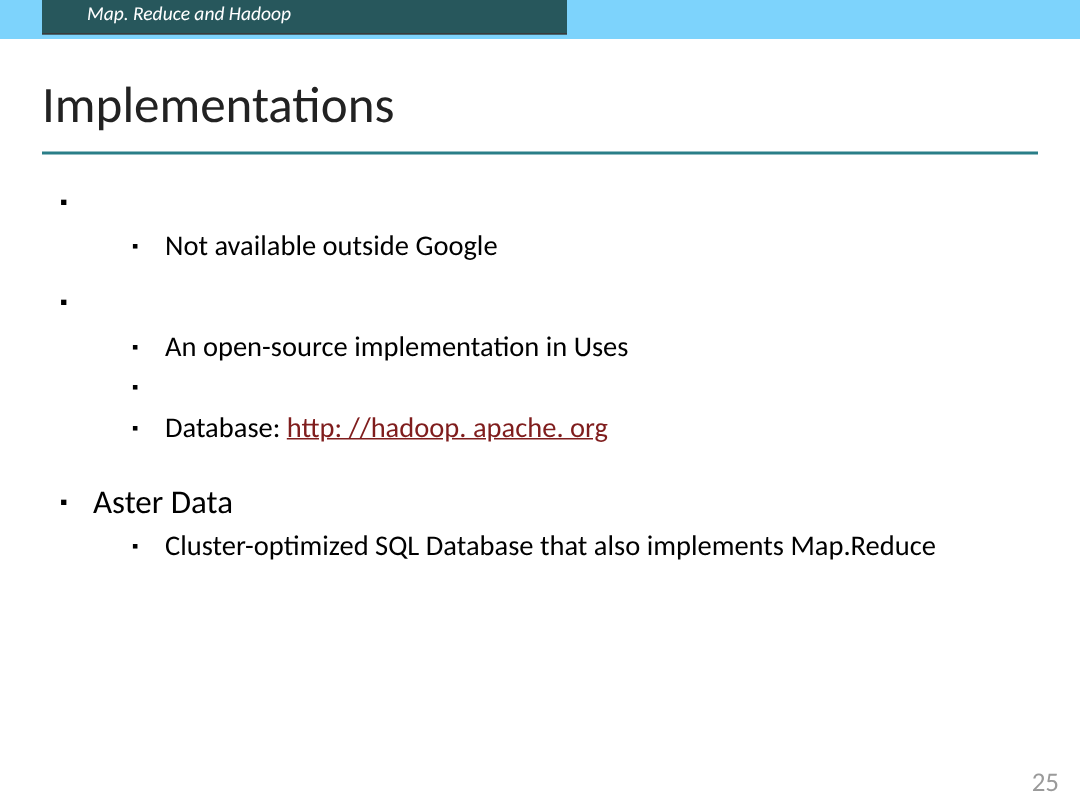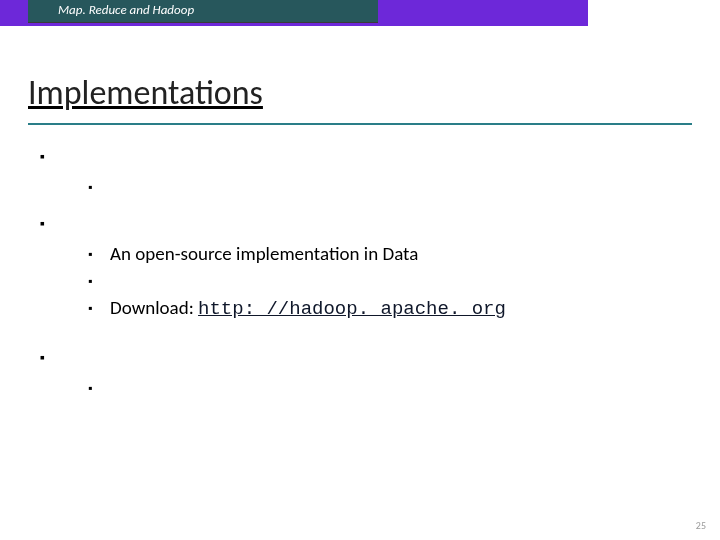--- a/index.html
+++ b/index.html
@@ -1,34 +1,34 @@
 <!DOCTYPE html>
 <html><head>
 <meta charset="utf-8">
 <style>
   * { margin: 0; padding: 0; box-sizing: border-box; }
   html, body { width: 720px; height: 540px; font-family: Calibri, "Segoe UI", Arial, sans-serif; background: #fff; color: #000; }
   .slide { width: 720px; height: 540px; position: relative; }
-  .topbar { width: 588px; height: 26px; background: #6d28d9; }
+  .topbar { width: 720px; height: 26px; background: #7dd3fc; }
   .topbar .tab { position: absolute; left: 28px; top: 0; width: 350px; height: 23px; background: #27575c; border-bottom: 1px solid #3a3a3a; color: #fff; font-style: italic; font-size: 13px; line-height: 20px; padding-left: 30px; }
-  .title-wrap { padding: 46px 28px 6px 28px; text-decoration: underline; }
+  .title-wrap { padding: 24px 28px 6px 28px; }
   .title { font-size: 34px; font-weight: 400; color: #222; }
   .rule { height: 2px; background: #2a7e88; margin: 4px 28px 0 28px; }
   .body { padding: 18px 40px 0 40px; }
   ul.lvl0 { list-style: none; }
   ul.lvl0 > li { margin-bottom: 6px; }
   ul.lvl0 > li > .row { display: flex; align-items: flex-start; font-size: 22px; }
   ul.lvl1 { list-style: none; margin: 4px 0 10px 48px; }
   ul.lvl1 > li { display: flex; align-items: flex-start; font-size: 19px; margin-bottom: 2px; }
   .b0 { width: 22px; flex: 0 0 22px; font-size: 14px; line-height: 28px; }
   .b1 { width: 22px; flex: 0 0 22px; font-size: 12px; line-height: 25px; }
   .txt { line-height: 1.25; }
   .spaced { margin-top: 22px; }
-  a.link { color: #0f172a; text-decoration: underline; font-family: Liberation Mono, monospace; }
-  .pagenum { position: absolute; right: 14px; bottom: 8px; font-size: 10px; color: #9a9a9a; }
+  a.link { color: #7f1d1d; text-decoration: underline; }
+  .pagenum { position: absolute; right: 14px; bottom: 8px; font-size: 18px; color: #9a9a9a; }
 </style>
 </head>
 <body>
 
 <div class="slide">
 
   <div class="topbar">
     <div class="tab">Map. Reduce and Hadoop</div>
   </div>
 
@@ -40,53 +40,56 @@
   <div class="body">
     <ul class="lvl0">
 
       <li>
         <div class="row">
           <span class="b0">▪</span>
         </div>
         <ul class="lvl1">
           <li>
             <span class="b1">▪</span>
+            <span class="txt">Not available outside Google</span>
           </li>
         </ul>
       </li>
 
       <li>
         <div class="row">
           <span class="b0">▪</span>
         </div>
         <ul class="lvl1">
           <li>
             <span class="b1">▪</span>
-            <span class="txt">An open-source implementation in Data</span>
+            <span class="txt">An open-source implementation in Uses</span>
           </li>
           <li>
             <span class="b1">▪</span>
           </li>
           <li>
             <span class="b1">▪</span>
             <span class="txt">
-              <span>Download: </span>
+              <span>Database: </span>
               <a class="link">http: //hadoop. apache. org</a>
             </span>
           </li>
         </ul>
       </li>
 
       <li class="spaced">
         <div class="row">
           <span class="b0">▪</span>
+          <span class="txt">Aster Data</span>
         </div>
         <ul class="lvl1">
           <li>
             <span class="b1">▪</span>
+            <span class="txt">Cluster-optimized SQL Database that also implements Map.Reduce</span>
           </li>
         </ul>
       </li>
 
     </ul>
   </div>
 
   <div class="pagenum">25</div>
 </div>
 

